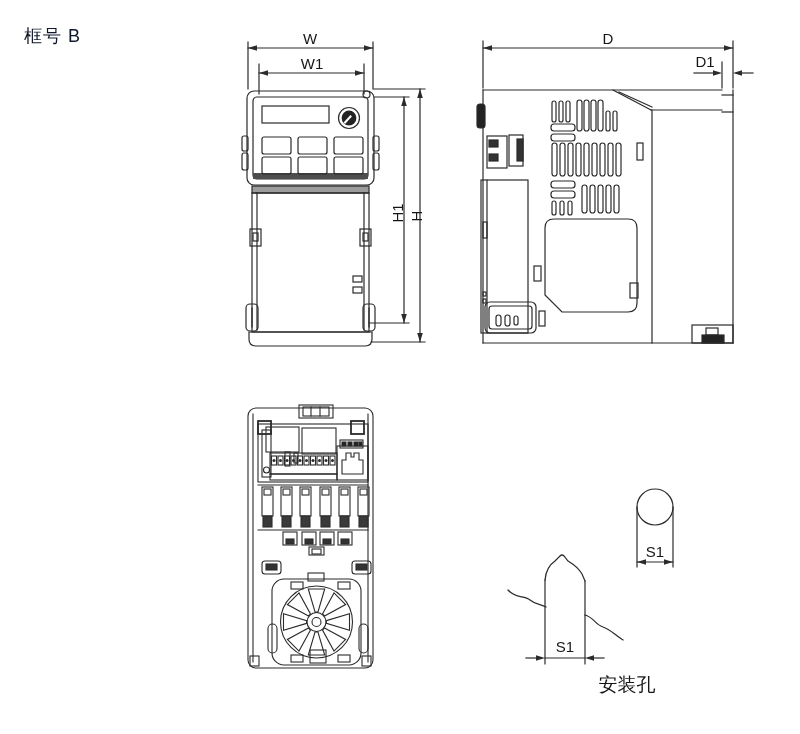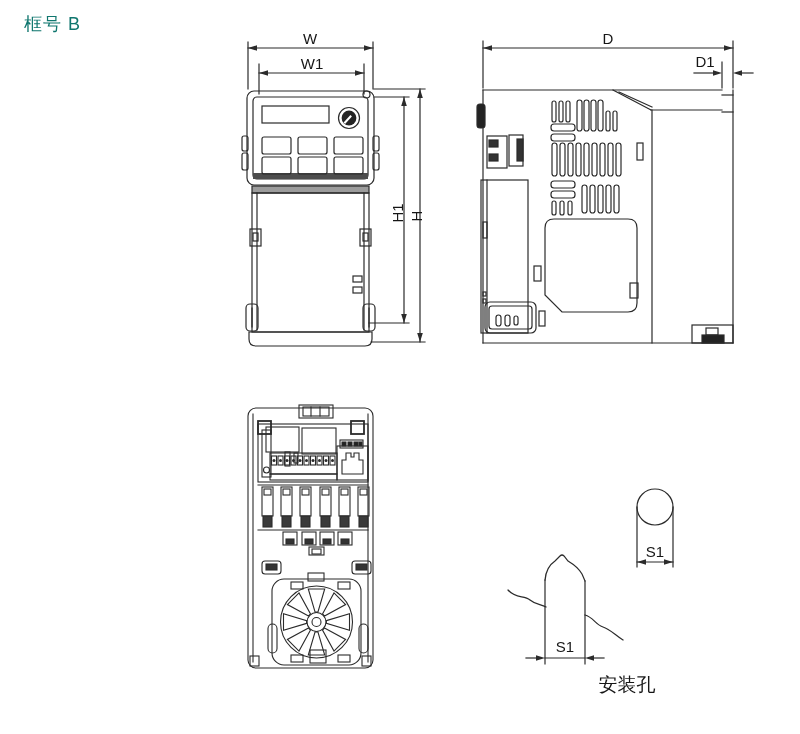--- a/index.html
+++ b/index.html
@@ -1,18 +1,18 @@
 <!DOCTYPE html>
 <html><head>
 <meta charset="utf-8">
 <style>
   html,body{margin:0;padding:0;background:#ffffff;}
   .canvas{position:relative;width:800px;height:734px;background:#ffffff;overflow:hidden;
           font-family:"Liberation Sans", sans-serif;}
-  .frame-label{position:absolute;left:24px;top:12px;font-size:18px;color:#0f766e;
+  .frame-label{position:absolute;left:24px;top:24px;font-size:18px;color:#0f172a;
                letter-spacing:1px;font-weight:500;}
   svg text{font-family:"Liberation Sans", sans-serif;fill:#161616;stroke:none;}
   .dim{font-size:15px;}
   .cap{font-size:19px;}
 </style>
 </head>
 <body>
 
 <div class="canvas">
 

